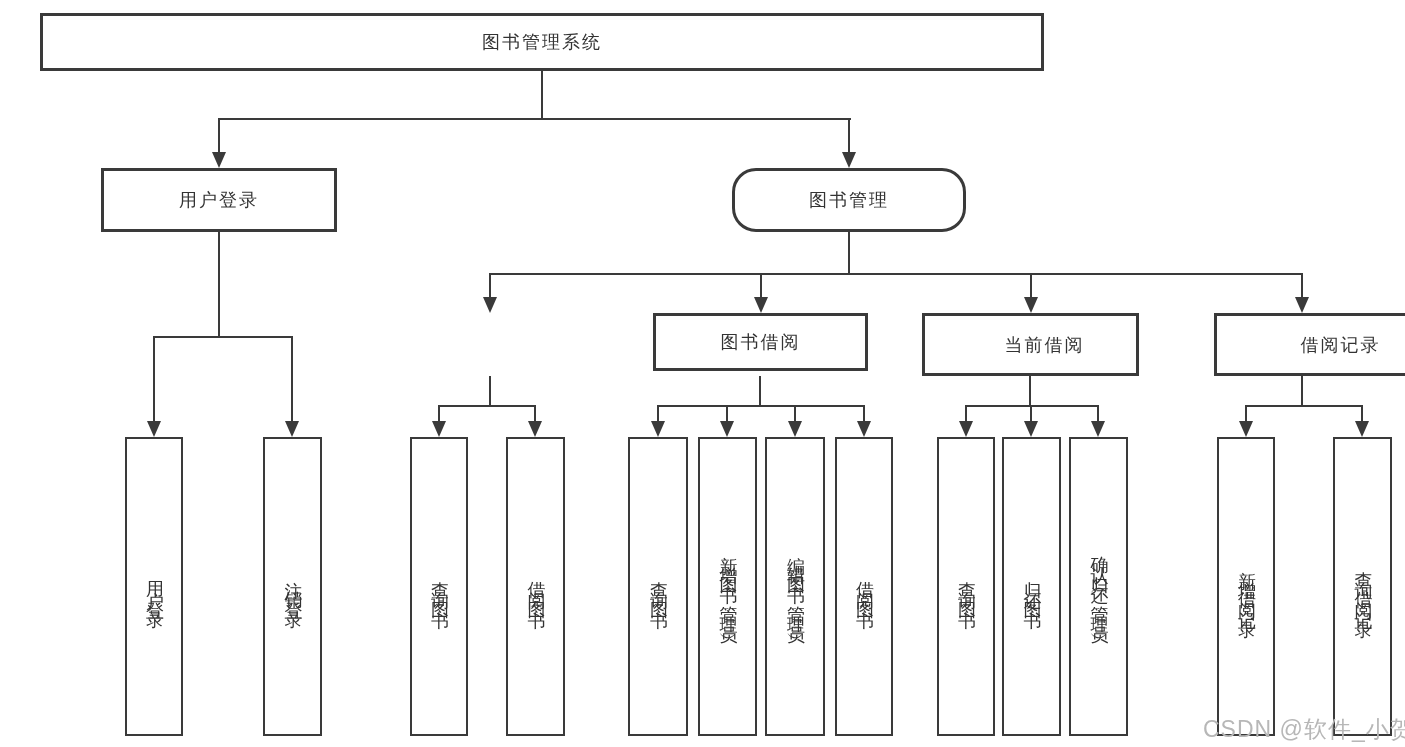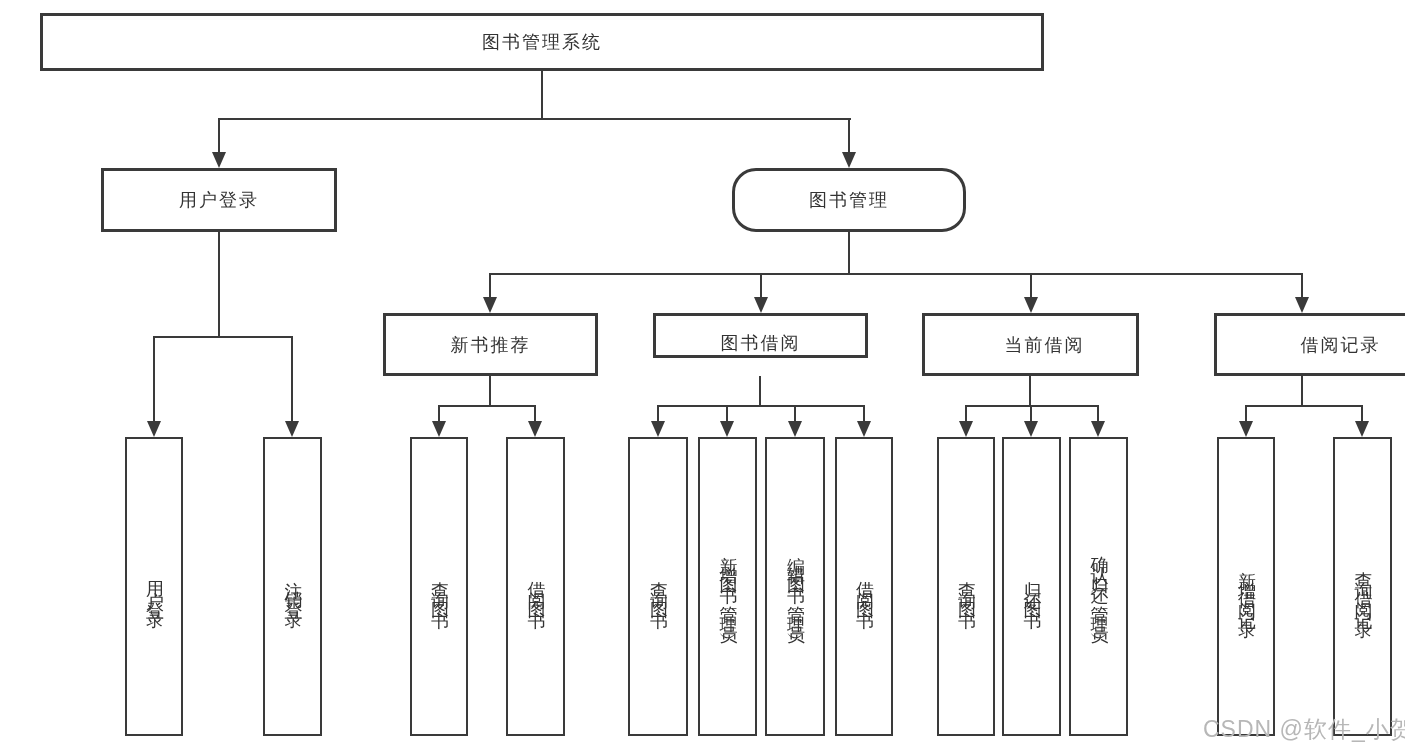--- a/index.html
+++ b/index.html
@@ -72,24 +72,21 @@
   <div class="hline" style="left:469px;top:273px;width:814px;"></div>
   <div class="vline" style="left:469px;top:273px;height:26px;"></div>
   <div class="arrowhead" style="left:463px;top:297px;"></div>
   <div class="vline" style="left:740px;top:273px;height:26px;"></div>
   <div class="arrowhead" style="left:734px;top:297px;"></div>
   <div class="vline" style="left:1010px;top:273px;height:26px;"></div>
   <div class="arrowhead" style="left:1004px;top:297px;"></div>
   <div class="vline" style="left:1281px;top:273px;height:26px;"></div>
   <div class="arrowhead" style="left:1275px;top:297px;"></div>
 
-  <div class="box" style="left:363px;top:313px;width:215px;height:63px;">
-    <span class="lbl">新书推荐</span>
-  </div>
-  <div class="box" style="left:633px;top:313px;width:215px;height:45px;align-items:flex-end;">
+  <div class="box" style="left:633px;top:313px;width:215px;height:58px;">
     <span class="lbl">图书借阅</span>
   </div>
   <div class="box" style="left:902px;top:313px;width:217px;height:63px;padding-left:28px;">
     <span class="lbl">当前借阅</span>
   </div>
   <div class="box" style="left:1194px;top:313px;width:253px;height:63px;text-align:center;">
     <span class="lbl">借阅记录</span>
   </div>
 
   <div class="vline" style="left:469px;top:376px;height:29px;"></div>

